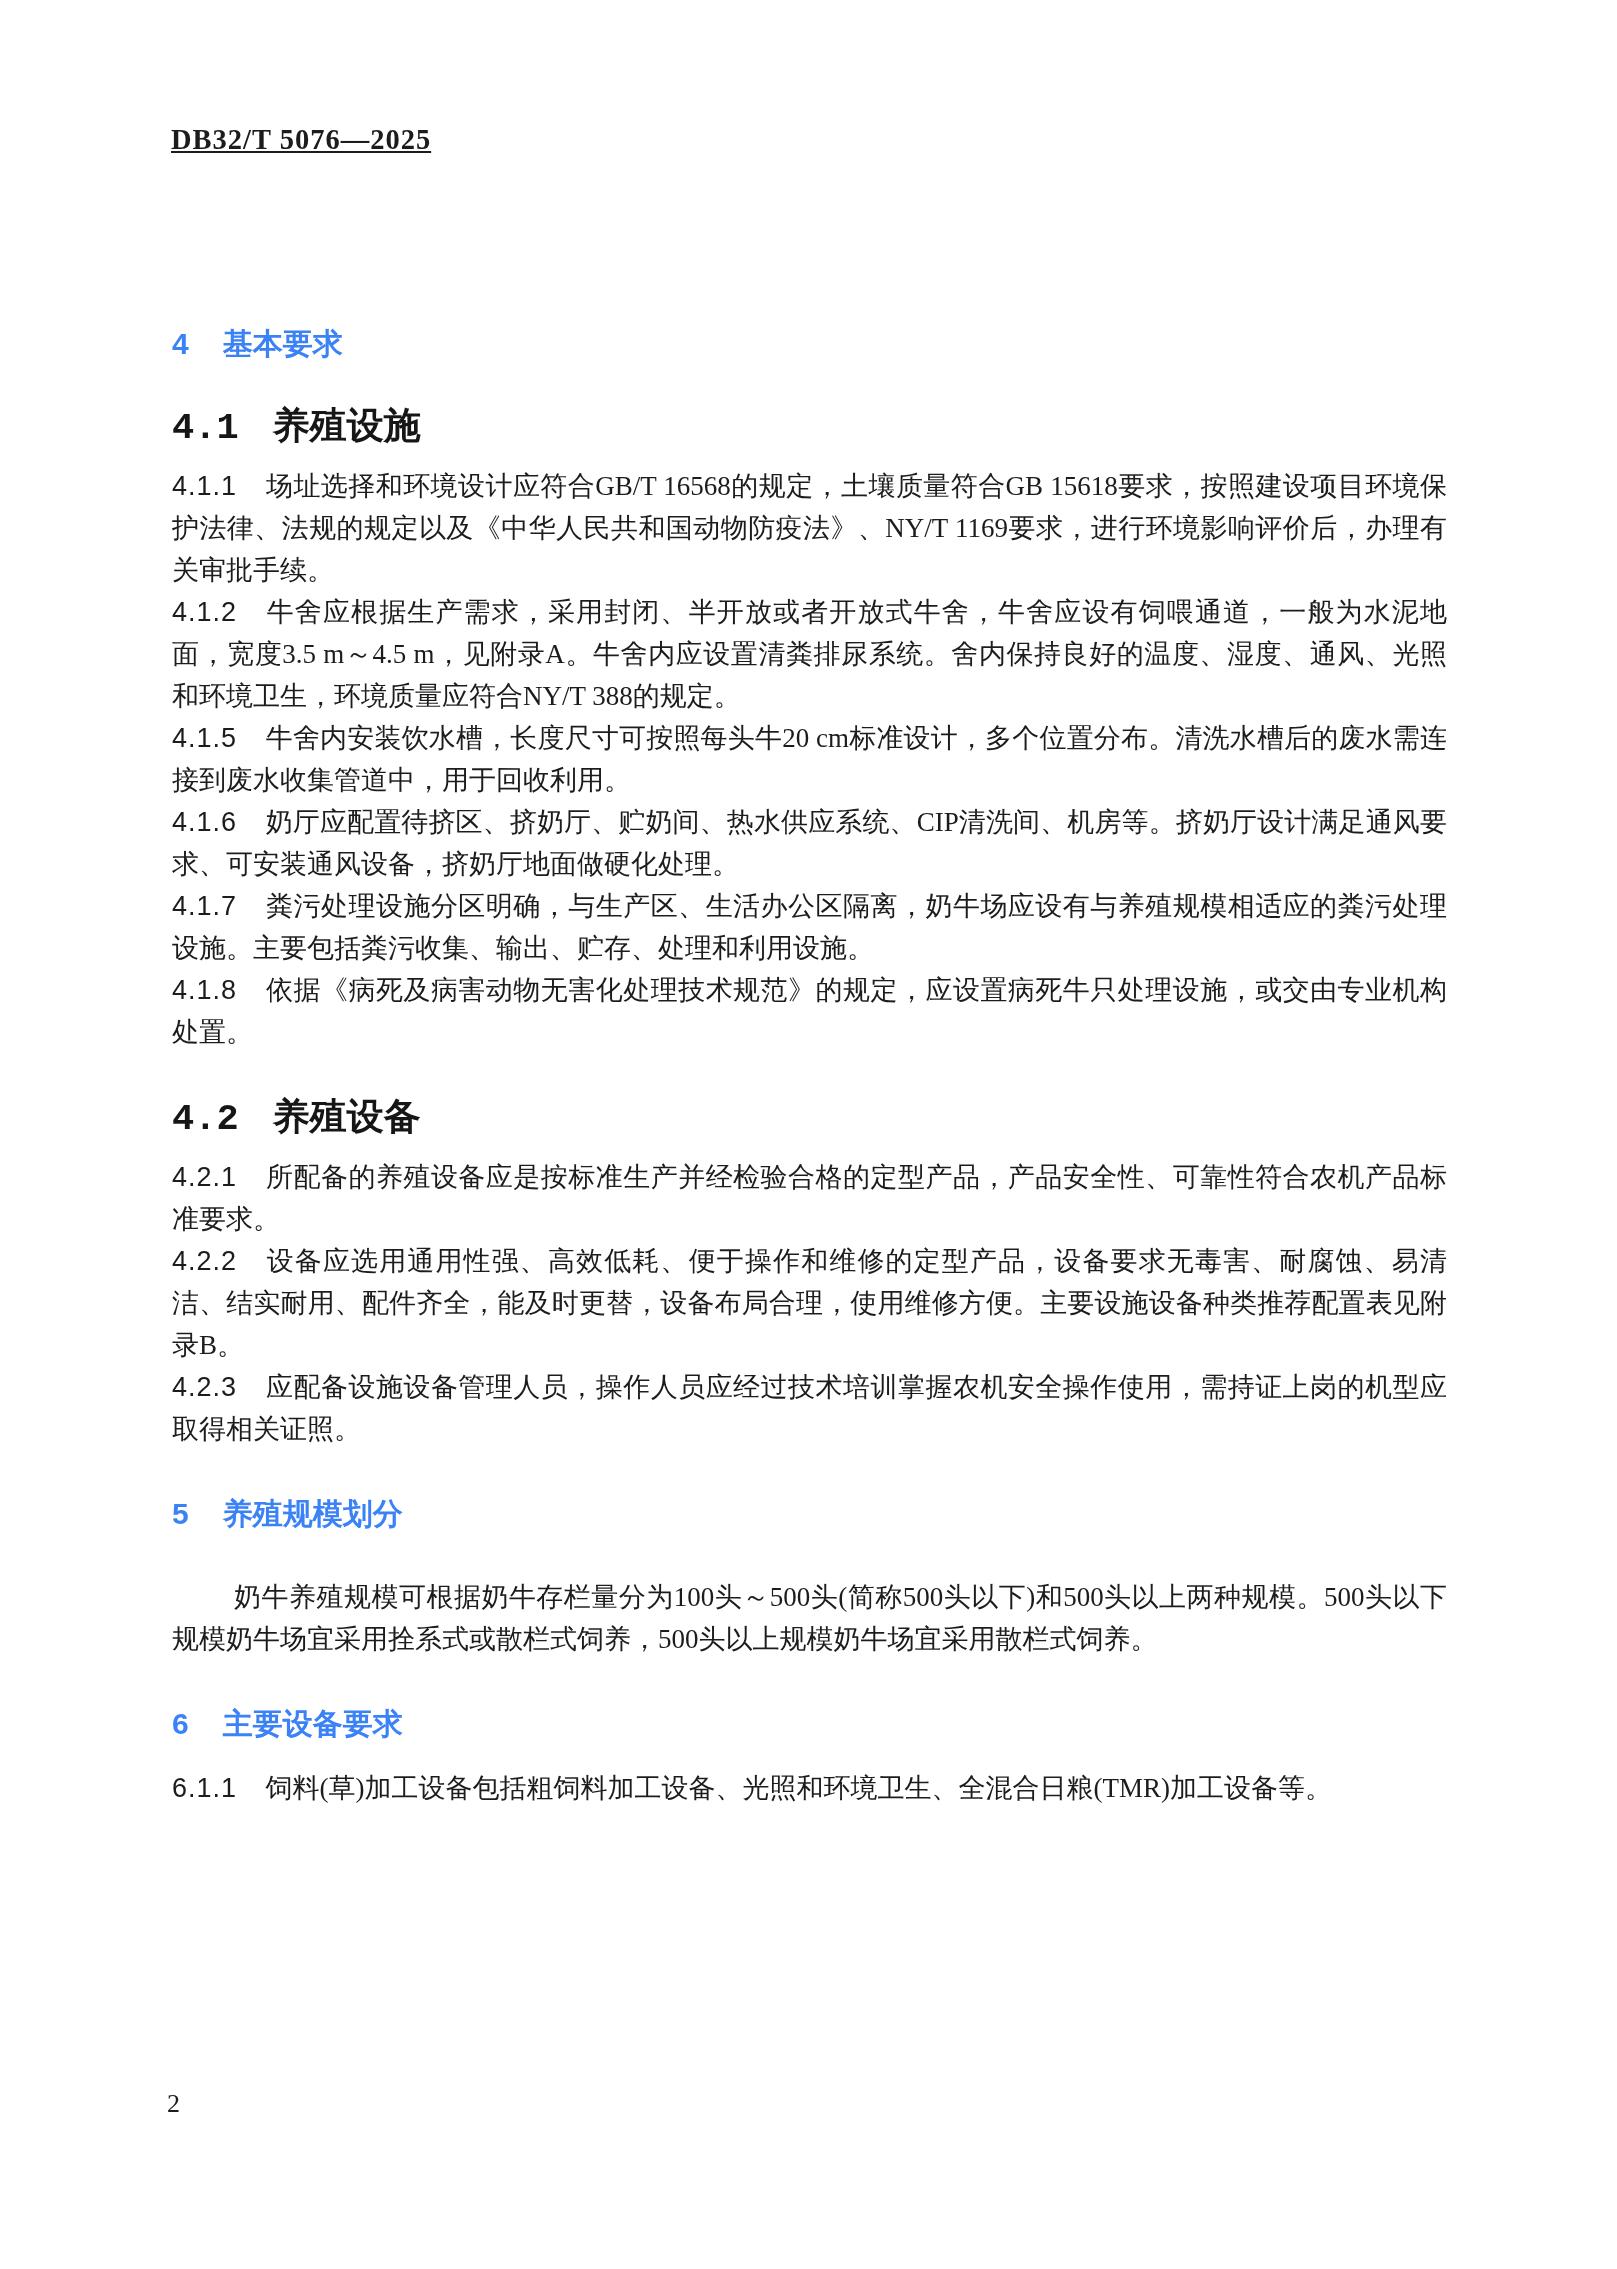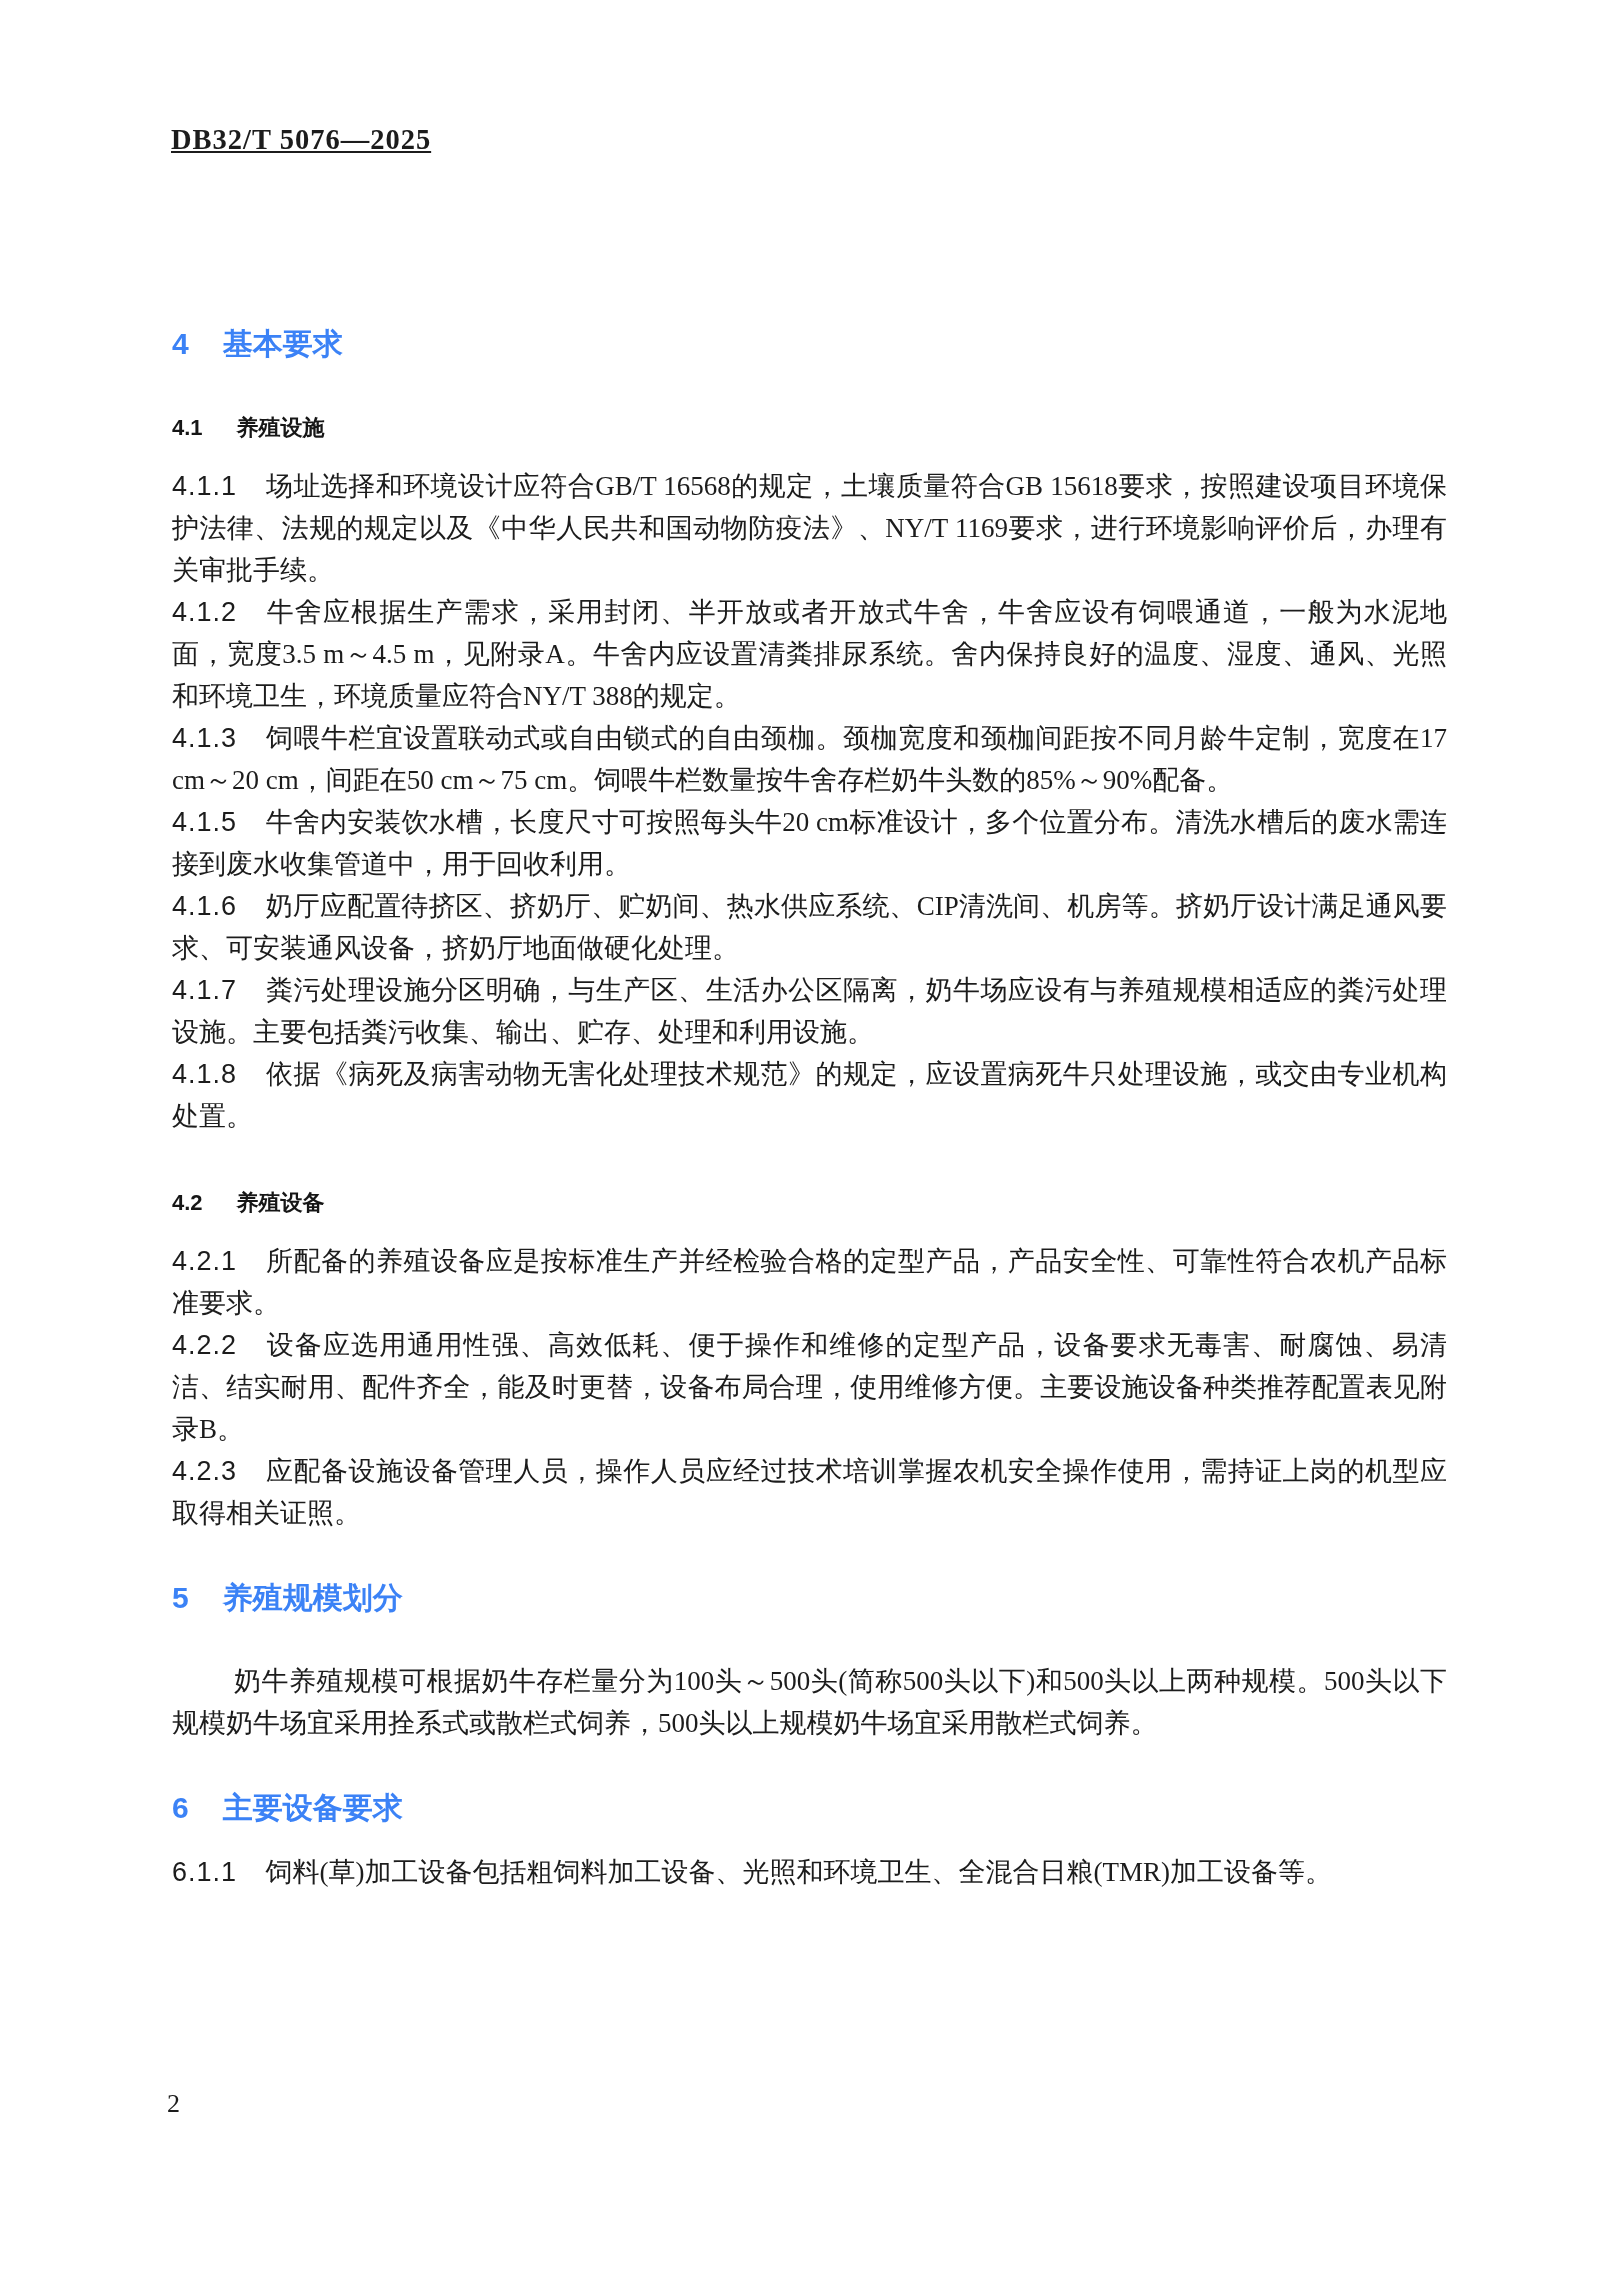--- a/index.html
+++ b/index.html
@@ -38,23 +38,23 @@
       font-family: "Liberation Sans", "DejaVu Sans", sans-serif;
       font-weight: bold;
       font-size: 30px;
       line-height: 36px;
       margin-top: 46px;
       margin-bottom: 25px;
       color: #3b82f6;
     }
     .h1.first { margin-top: 0; }
     .h2 {
-      font-family: Liberation Sans, sans-serif;
+      font-family: Liberation Mono, monospace;
       font-weight: bold;
-      font-size: 22px;
+      font-size: 37px;
       line-height: 36px;
       margin-top: 48px;
       margin-bottom: 19px;
       color: #161616;
     }
     .hnum {
       display: inline-block;
       margin-right: 34px;
     }
     .clause {
@@ -93,21 +93,20 @@
   <div class="doc-body">
 
     <div class="h1 first"><span class="hnum">4</span><span>基本要求</span></div>
 
     <div class="h2"><span class="hnum">4.1</span><span>养殖设施</span></div>
 
     <p class="clause"><span class="num">4.1.1</span><span>场址选择和环境设计应符合GB/T 16568的规定，土壤质量符合GB 15618要求，按照建设项目环境保护法律、法规的规定以及《中华人民共和国动物防疫法》、NY/T 1169要求，进行环境影响评价后，办理有关审批手续。</span></p>
 
     <p class="clause"><span class="num">4.1.2</span><span>牛舍应根据生产需求，采用封闭、半开放或者开放式牛舍，牛舍应设有饲喂通道，一般为水泥地面，宽度3.5 m～4.5 m，见附录A。牛舍内应设置清粪排尿系统。舍内保持良好的温度、湿度、通风、光照和环境卫生，环境质量应符合NY/T 388的规定。</span></p>
 
-    <p class="clause"><span class="num">4.1.3</span><span>饲喂牛栏宜设置联动式或自由锁式的自由颈枷。颈枷宽度和颈枷间距按不同月龄牛定制，宽度在17 cm～20 cm，间距在50 cm～75 cm。饲喂牛栏数量按牛舍存栏奶牛头数的85%～90%配备。</span></p>
 
 
     <p class="clause"><span class="num">4.1.5</span><span>牛舍内安装饮水槽，长度尺寸可按照每头牛20 cm标准设计，多个位置分布。清洗水槽后的废水需连接到废水收集管道中，用于回收利用。</span></p>
 
     <p class="clause"><span class="num">4.1.6</span><span>奶厅应配置待挤区、挤奶厅、贮奶间、热水供应系统、CIP清洗间、机房等。挤奶厅设计满足通风要求、可安装通风设备，挤奶厅地面做硬化处理。</span></p>
 
     <p class="clause"><span class="num">4.1.7</span><span>粪污处理设施分区明确，与生产区、生活办公区隔离，奶牛场应设有与养殖规模相适应的粪污处理设施。主要包括粪污收集、输出、贮存、处理和利用设施。</span></p>
 
     <p class="clause"><span class="num">4.1.8</span><span>依据《病死及病害动物无害化处理技术规范》的规定，应设置病死牛只处理设施，或交由专业机构处置。</span></p>
 

